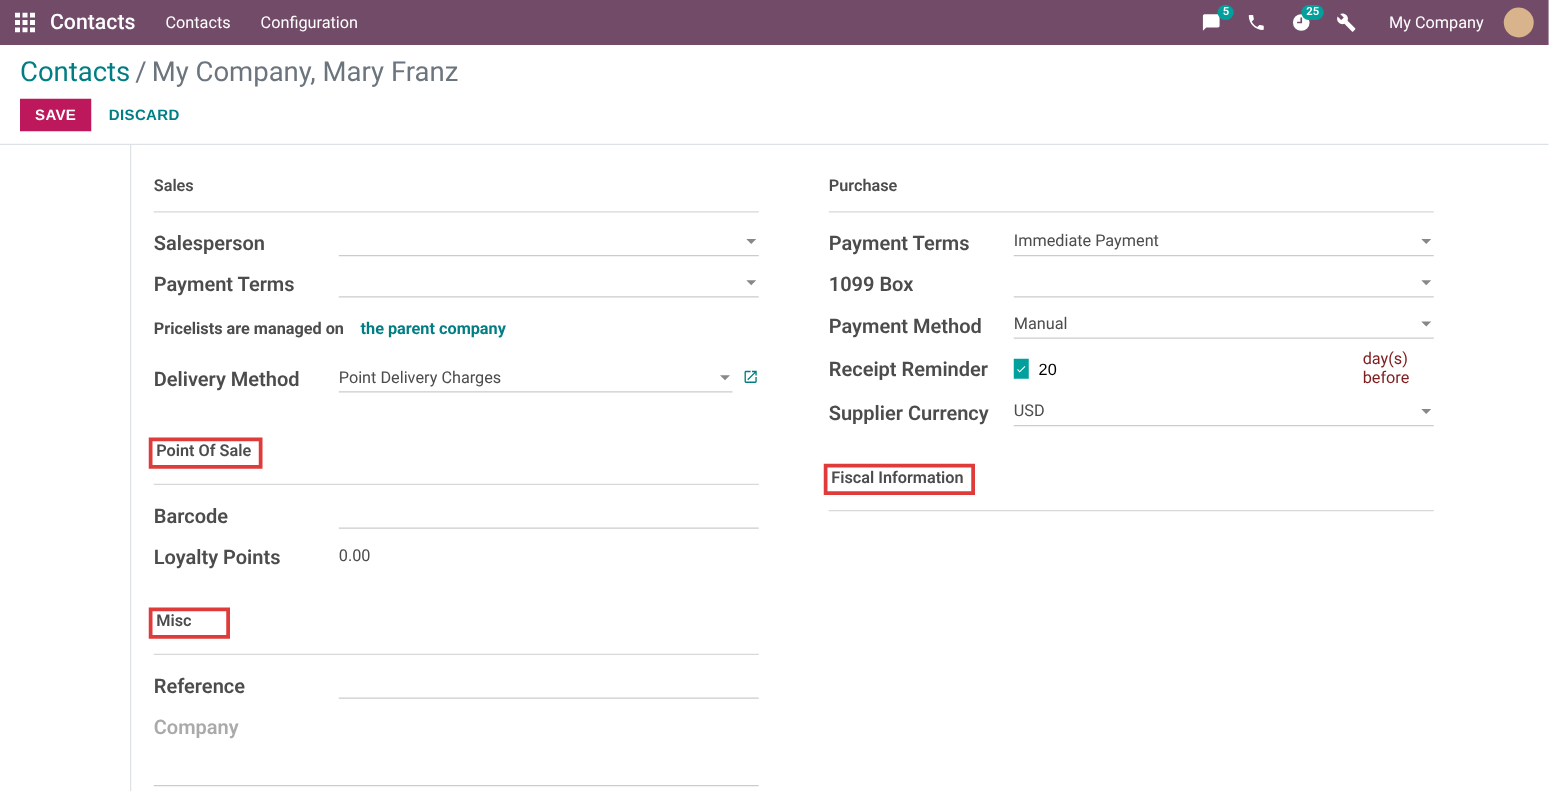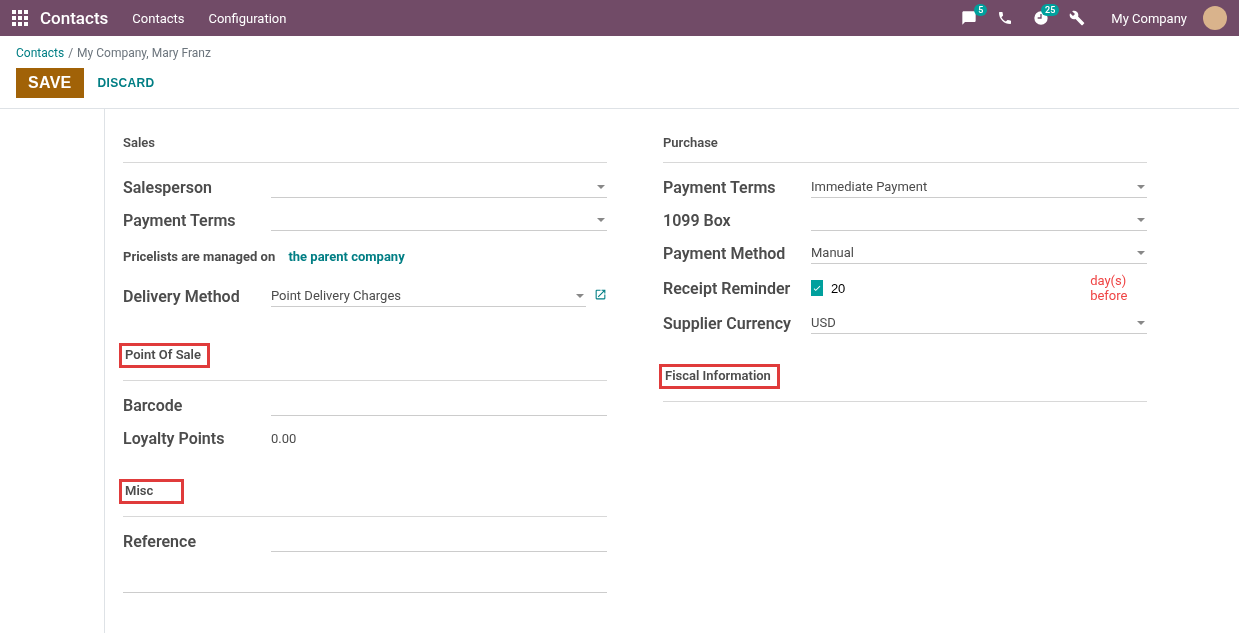--- a/index.html
+++ b/index.html
@@ -13,26 +13,26 @@
   .nav-link { color: #fff; margin-right: 24px; font-size: 13px; cursor: pointer; }
   .spacer { flex: 1; }
   .nav-icon { position: relative; margin: 0 10px; display: inline-flex; align-items: center; cursor: pointer; }
   .nav-icon svg { width: 16px; height: 16px; fill: #fff; }
   .badge { position: absolute; top: -6px; right: -10px; background: #00A09D; color: #fff; font-size: 9px; padding: 1px 4px; border-radius: 8px; font-weight: 600; }
   .company-name { margin-left: 16px; font-size: 13px; }
   .avatar { width: 24px; height: 24px; border-radius: 50%; background: #d9b38c; margin-left: 16px; }
 
   
   .header { padding: 10px 16px 0 16px; border-bottom: 1px solid #dee2e6; }
-  .breadcrumb { font-size: 12px; margin-bottom: 8px; }
+  .breadcrumb { font-size: 22px; margin-bottom: 8px; }
   .breadcrumb .root { color: #017E84; cursor: pointer; }
   .breadcrumb .sep { color: #6c757d; margin: 0 4px; }
   .breadcrumb .leaf { color: #6c757d; }
   .actions { display: flex; align-items: center; padding-bottom: 10px; }
-  .btn-save { background: #a16207; color: #fff; border: none; padding: 6px 12px; font-weight: 600; font-size: 16px; letter-spacing: 0.3px; cursor: pointer; margin-right: 14px; }
+  .btn-save { background: #be185d; color: #fff; border: none; padding: 6px 12px; font-weight: 600; font-size: 12px; letter-spacing: 0.3px; cursor: pointer; margin-right: 14px; }
   .btn-discard { background: none; border: none; color: #017E84; font-weight: 600; font-size: 12px; letter-spacing: 0.3px; cursor: pointer; }
 
   
   .page { display: flex; }
   .sheet-wrap { margin-left: 104px; border-left: 1px solid #dee2e6; padding: 18px 0 40px 0; width: 1100px; min-height: 520px; }
   .sheet { display: flex; }
   .col { width: 520px; padding: 0 18px; }
   .col-right { margin-left: 20px; }
 
   .section-title { font-size: 13px; font-weight: 600; color: #4c4c4c; margin: 8px 0 10px 0; display: inline-block; }
@@ -54,21 +54,21 @@
   .pricelist-note a { color: #017E84; text-decoration: none; margin-left: 10px; }
 
   .ext-link { margin-left: 8px; cursor: pointer; }
   .ext-link svg { width: 13px; height: 13px; fill: #017E84; }
 
   .checkbox { width: 16px; height: 16px; background: #00A09D; display: inline-flex; align-items: center; justify-content: center; margin-right: 8px; }
   .checkbox svg { width: 10px; height: 10px; fill: #fff; }
 
   .reminder-row { display: flex; align-items: center; }
   .reminder-row input { width: 170px; border: none; border-bottom: 1px solid #ccc; outline: none; font-size: 13px; padding: 2px 0; }
-  .reminder-row .suffix { margin-left: 10px; color:#ef4444; font-size: 13px; }
+  .reminder-row .suffix { margin-left: 10px; color:#7f1d1d; font-size: 13px; }
 
   .website-active { border-bottom: 2px solid #017E84 !important; }
   .website-active .caret svg { fill: #017E84; }
   .website-active .cursor-bar { border-left: 1px solid #333; height: 15px; }
 
   
 </style>
 </head>
 <body>
 
@@ -196,20 +196,24 @@
         
         <span class="section-title hl" style="padding-right:28px">Misc</span>
         <hr class="section-hr">
         <div class="field-row">
           <div class="field-label">Reference</div>
           <div class="field-value">
             <input type="text" value="" style="">
           </div>
         </div>
         <div class="rowgap"></div>
+        <div class="field-row">
+          <div class="field-label muted">Company</div>
+          <div class="field-value no-line"></div>
+        </div>
         <div class="rowgap"></div>
         <div class="rowgap"></div>
         <div class="field-row">
 
           <div class="field-value">
             
             
           </div>
         </div>
         

